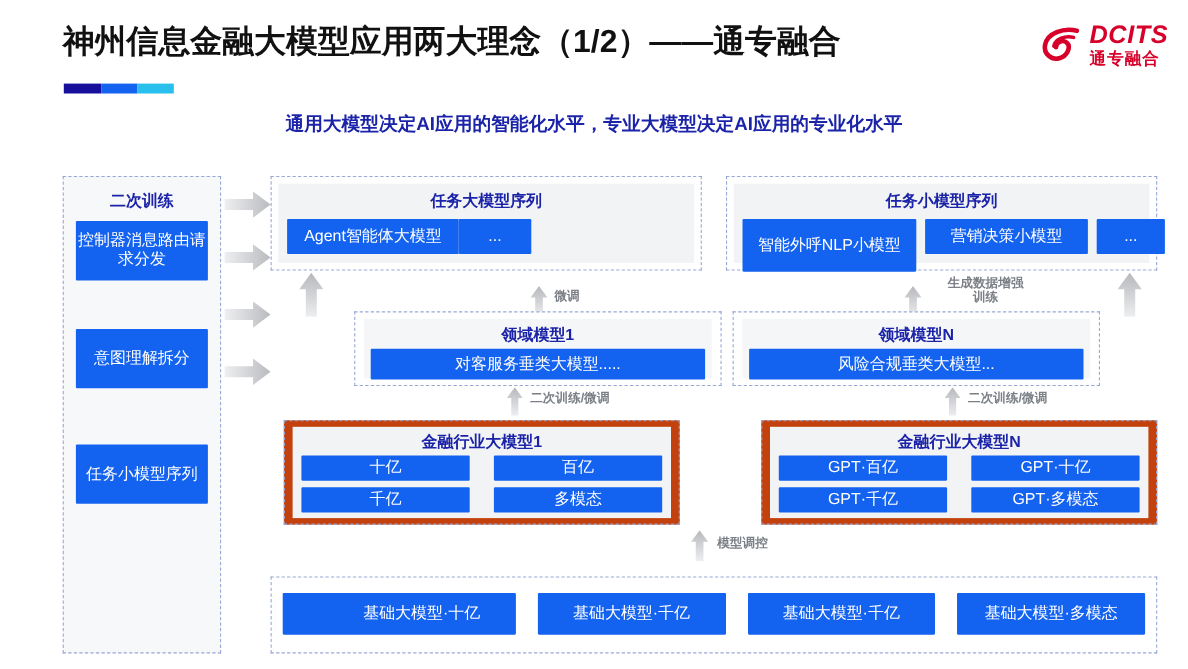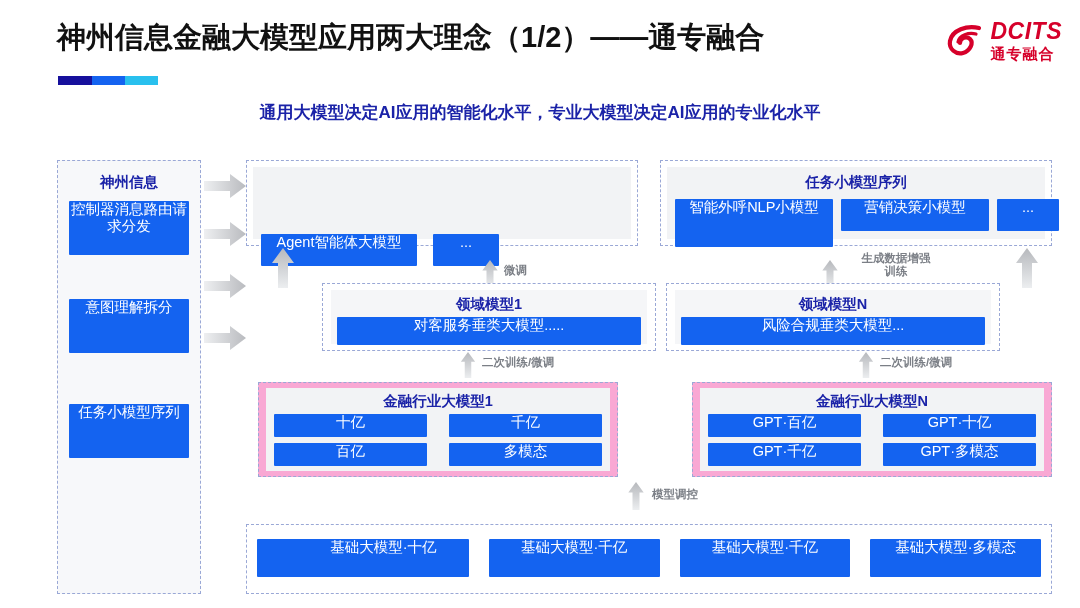--- a/index.html
+++ b/index.html
@@ -24,21 +24,21 @@
   .logo-mark{width:40px;height:40px;position:relative;flex:none;}
   .logo-text{display:flex;flex-direction:column;line-height:1;}
   .logo-en{font-size:23px;font-weight:bold;color:#d6002a;letter-spacing:.5px;font-style:italic;}
   .logo-cn{font-size:15px;font-weight:bold;color:#d6002a;letter-spacing:1px;margin-top:3px;}
 
   .subtitle{
     position:absolute;left:0;right:0;top:101px;text-align:center;
     font-size:17px;font-weight:bold;color:#1b23a8;
   }
   .blue-box{
-    background:#1463f0;color:#ffffff;display:flex;justify-content:center;
+    background:#1463f0;color:#ffffff;display:flex;align-items:center;justify-content:center;
     text-align:center;font-size:14.5px;border-radius:1px;line-height:1.15;
   }
   .panel-head{
     text-align:center;font-size:14.5px;font-weight:bold;color:#1b23a8;
   }
   .lbl{
     position:absolute;font-size:11.5px;font-weight:bold;color:#7b7f86;
     line-height:1.15;text-align:center;white-space:pre-line;
   }
 
@@ -54,21 +54,21 @@
 
   
   #board{position:absolute;left:246px;top:160px;width:804px;height:432px;}
 
   .seq-panel{position:absolute;border:1px dashed #9aa8d6;}
   .seq-inner{position:absolute;left:6px;right:6px;top:6px;bottom:6px;background:#f2f3f5;}
 
   .dom-panel{position:absolute;border:1px dashed #9aa8d6;background:#ffffff;}
   .dom-inner{position:absolute;left:8px;right:8px;top:6px;bottom:6px;background:#f5f6f8;}
 
-  .fin-panel{position:absolute;border:1px dashed #9aa8d6;background:#f9a8d4;}
+  .fin-panel{position:absolute;border:1px dashed #9aa8d6;background:#c2410c;}
   .fin-inner{position:absolute;left:7px;right:7px;top:5px;bottom:5px;background:#f2f3f5;}
 
   #base-panel{position:absolute;left:0;top:364px;width:804px;height:68px;
               border:1px dashed #9aa8d6;background:#ffffff;}
 </style>
 </head>
 <body>
 
 <div class="slide-title">神州信息金融大模型应用两大理念（1/2）——通专融合</div>
 
@@ -87,21 +87,21 @@
   </span>
   <span class="logo-text">
     <span class="logo-en">DCITS</span>
     <span class="logo-cn">通专融合</span>
   </span>
 </div>
 
 <div class="subtitle">通用大模型决定AI应用的智能化水平，专业大模型决定AI应用的专业化水平</div>
 
 <div id="left-rail">
-  <div class="panel-head">神州信息</div>
+  <div class="panel-head">二次训练</div>
 
   <div class="rail-box blue-box" style="top:40px;height:54px;">
     <span>控制器消息路由请求分发</span>
   </div>
   <div class="rail-box blue-box" style="top:138px;height:54px;">
     <span>意图理解拆分</span>
   </div>
   <div class="rail-box blue-box" style="top:243px;height:54px;">
     <span>任务小模型序列</span>
   </div>
@@ -131,21 +131,22 @@
 <div class="arrow-right" style="left:204px;top:326px;">
   <svg width="42" height="24" viewBox="0 0 42 24">
     <path d="M0 7 H26 V0 L42 12 L26 24 V17 H0 Z" fill="url(#ga1)"></path>
   </svg>
 </div>
 
 <div id="board">
 
   <div class="seq-panel" style="left:0;top:0;width:390px;height:84px;">
     <div class="seq-inner">
-      <div style="position:absolute;left:8px;top:32px;display:flex;gap:16px;margin-top:35px;">
+      <div class="panel-head" style="margin-top:6px;">任务大模型序列</div>
+      <div style="position:absolute;left:8px;top:32px;display:flex;gap:0;">
         <div class="blue-box" style="width:156px;height:32px;">
           <span>Agent智能体大模型</span>
         </div>
         <div class="blue-box" style="width:66px;height:32px;">
           <span>...</span>
         </div>
       </div>
     </div>
   </div>
 
@@ -231,24 +232,24 @@
   <div class="lbl" style="left:634px;top:196px;">二次训练/微调</div>
 
   <div class="fin-panel" style="left:12px;top:222px;width:358px;height:93px;">
     <div class="fin-inner">
       <div class="panel-head" style="margin-top:4px;">金融行业大模型1</div>
       <div style="position:absolute;left:8px;right:8px;top:26px;display:grid;grid-template-columns:1fr 1fr;gap:6px 22px;">
         <div class="blue-box" style="height:23px;">
           <span>十亿</span>
           </div>
         <div class="blue-box" style="height:23px;">
+          <span>百亿</span>
+          </div>
+        <div class="blue-box" style="height:23px;">
           <span>千亿</span>
-          </div>
-        <div class="blue-box" style="height:23px;">
-          <span>百亿</span>
           </div>
         <div class="blue-box" style="height:23px;">
           <span>多模态</span>
           </div>
       </div>
     </div>
   </div>
 
   <div class="fin-panel" style="left:446px;top:222px;width:358px;height:93px;">
     <div class="fin-inner">

